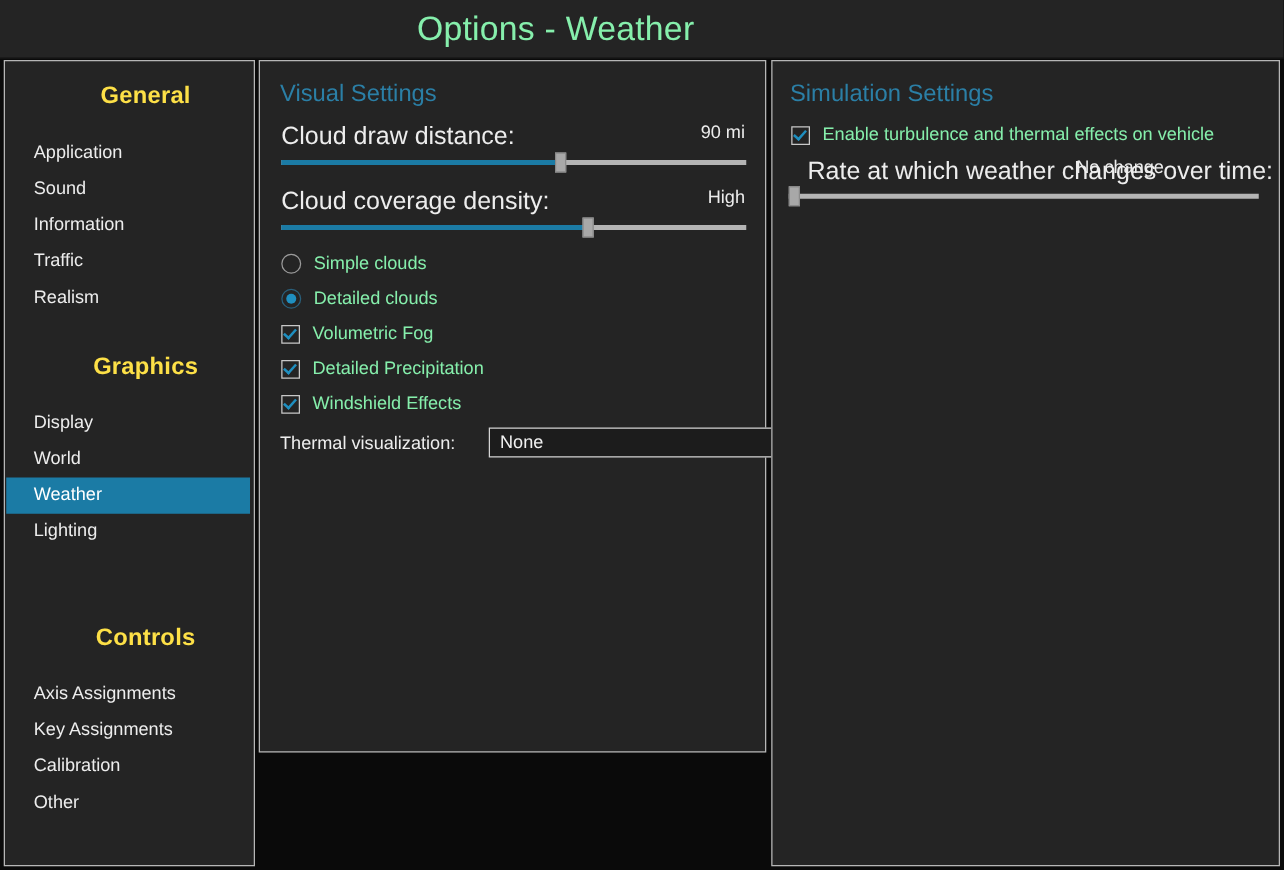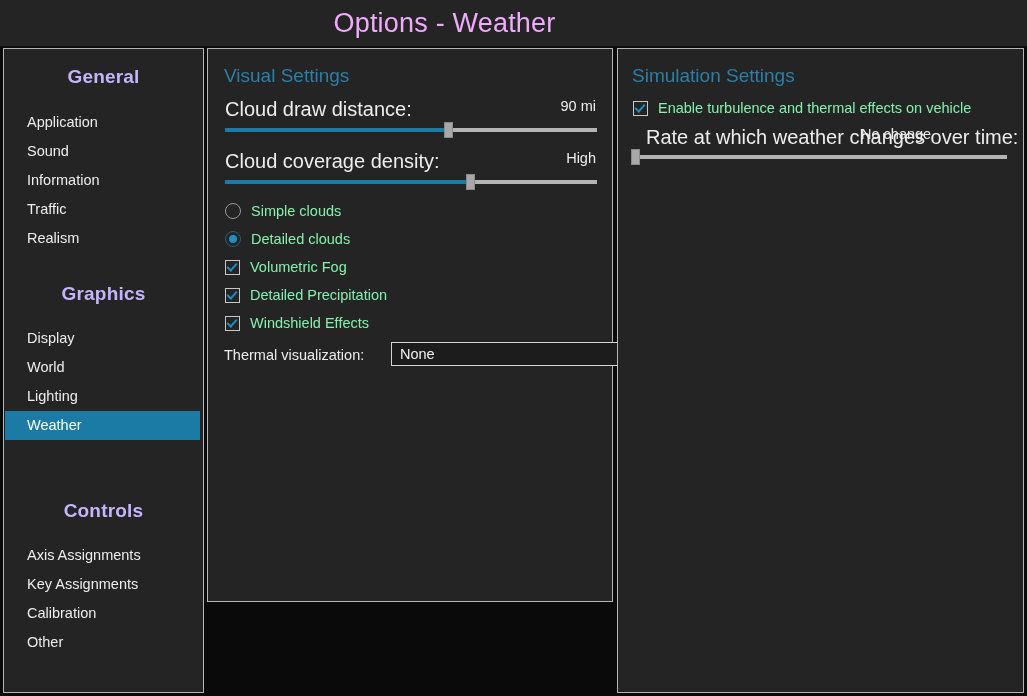--- a/index.html
+++ b/index.html
@@ -24,43 +24,44 @@
     background: #242424;
     border-bottom: 1px solid #101010;
   }
   #title-text {
     position: absolute;
     left: 0; top: 0;
     width: 889px;
     text-align: center;
     line-height: 46px;
     font-size: 27px;
-    color: #f0abfc;
+    color: #86efac;
     font-weight: 400;
     letter-spacing: 0.2px;
   }
 
   
   .panel {
     position: absolute;
     background: #242424;
     border: 1px solid #b6b6b6;
     box-sizing: border-box;
   }
   #sidebar-panel  { left: 3px;   top: 48px; width: 201px; height: 645px; }
   #visual-panel   { left: 207px; top: 48px; width: 406px; height: 554px; }
   #sim-panel      { left: 617px; top: 48px; width: 407px; height: 645px; }
 
   
   .group-header {
     text-align: center;
-    color: #c4b5fd;
+    color: #fde047;
     font-size: 19px;
     font-weight: bold;
     letter-spacing: 0.2px;
+    margin-left: 13px;
   }
   .nav-item {
     position: relative;
     font-size: 14.5px;
     color: #ededed;
     padding-left: 23px;
     height: 29px;
     line-height: 29px;
     white-space: nowrap;
   }
@@ -241,25 +242,25 @@
     </div>
 
     <div class="group-header" id="graphics-header">Graphics</div>
     <div id="graphics-list">
       <div class="nav-item">
         <span>Display</span>
       </div>
       <div class="nav-item">
         <span>World</span>
       </div>
-      <div class="nav-item">
-        <span>Lighting</span>
-      </div>
       <div class="nav-item selected">
         <span>Weather</span>
+      </div>
+      <div class="nav-item">
+        <span>Lighting</span>
       </div>
     </div>
 
     <div class="group-header" id="controls-header">Controls</div>
     <div id="controls-list">
       <div class="nav-item">
         <span>Axis Assignments</span>
       </div>
       <div class="nav-item">
         <span>Key Assignments</span>

